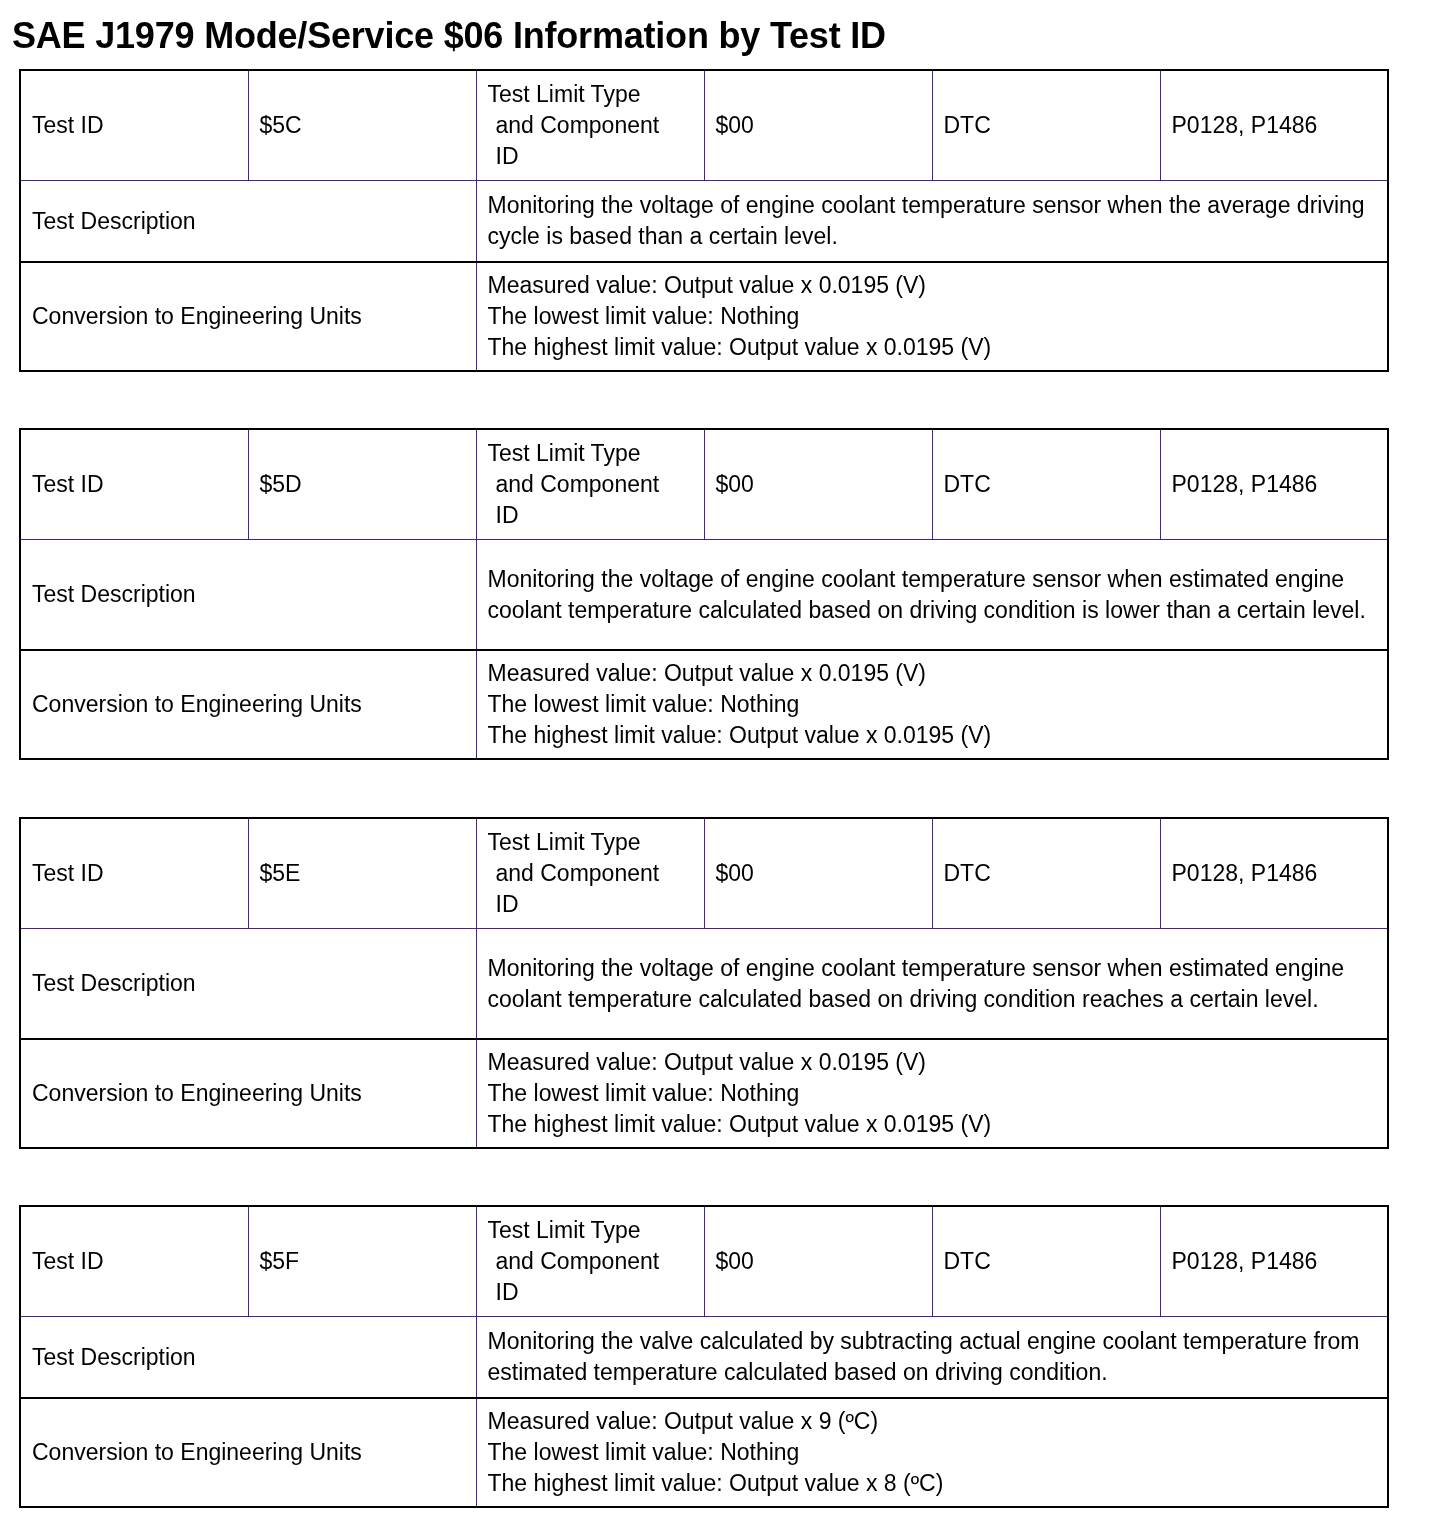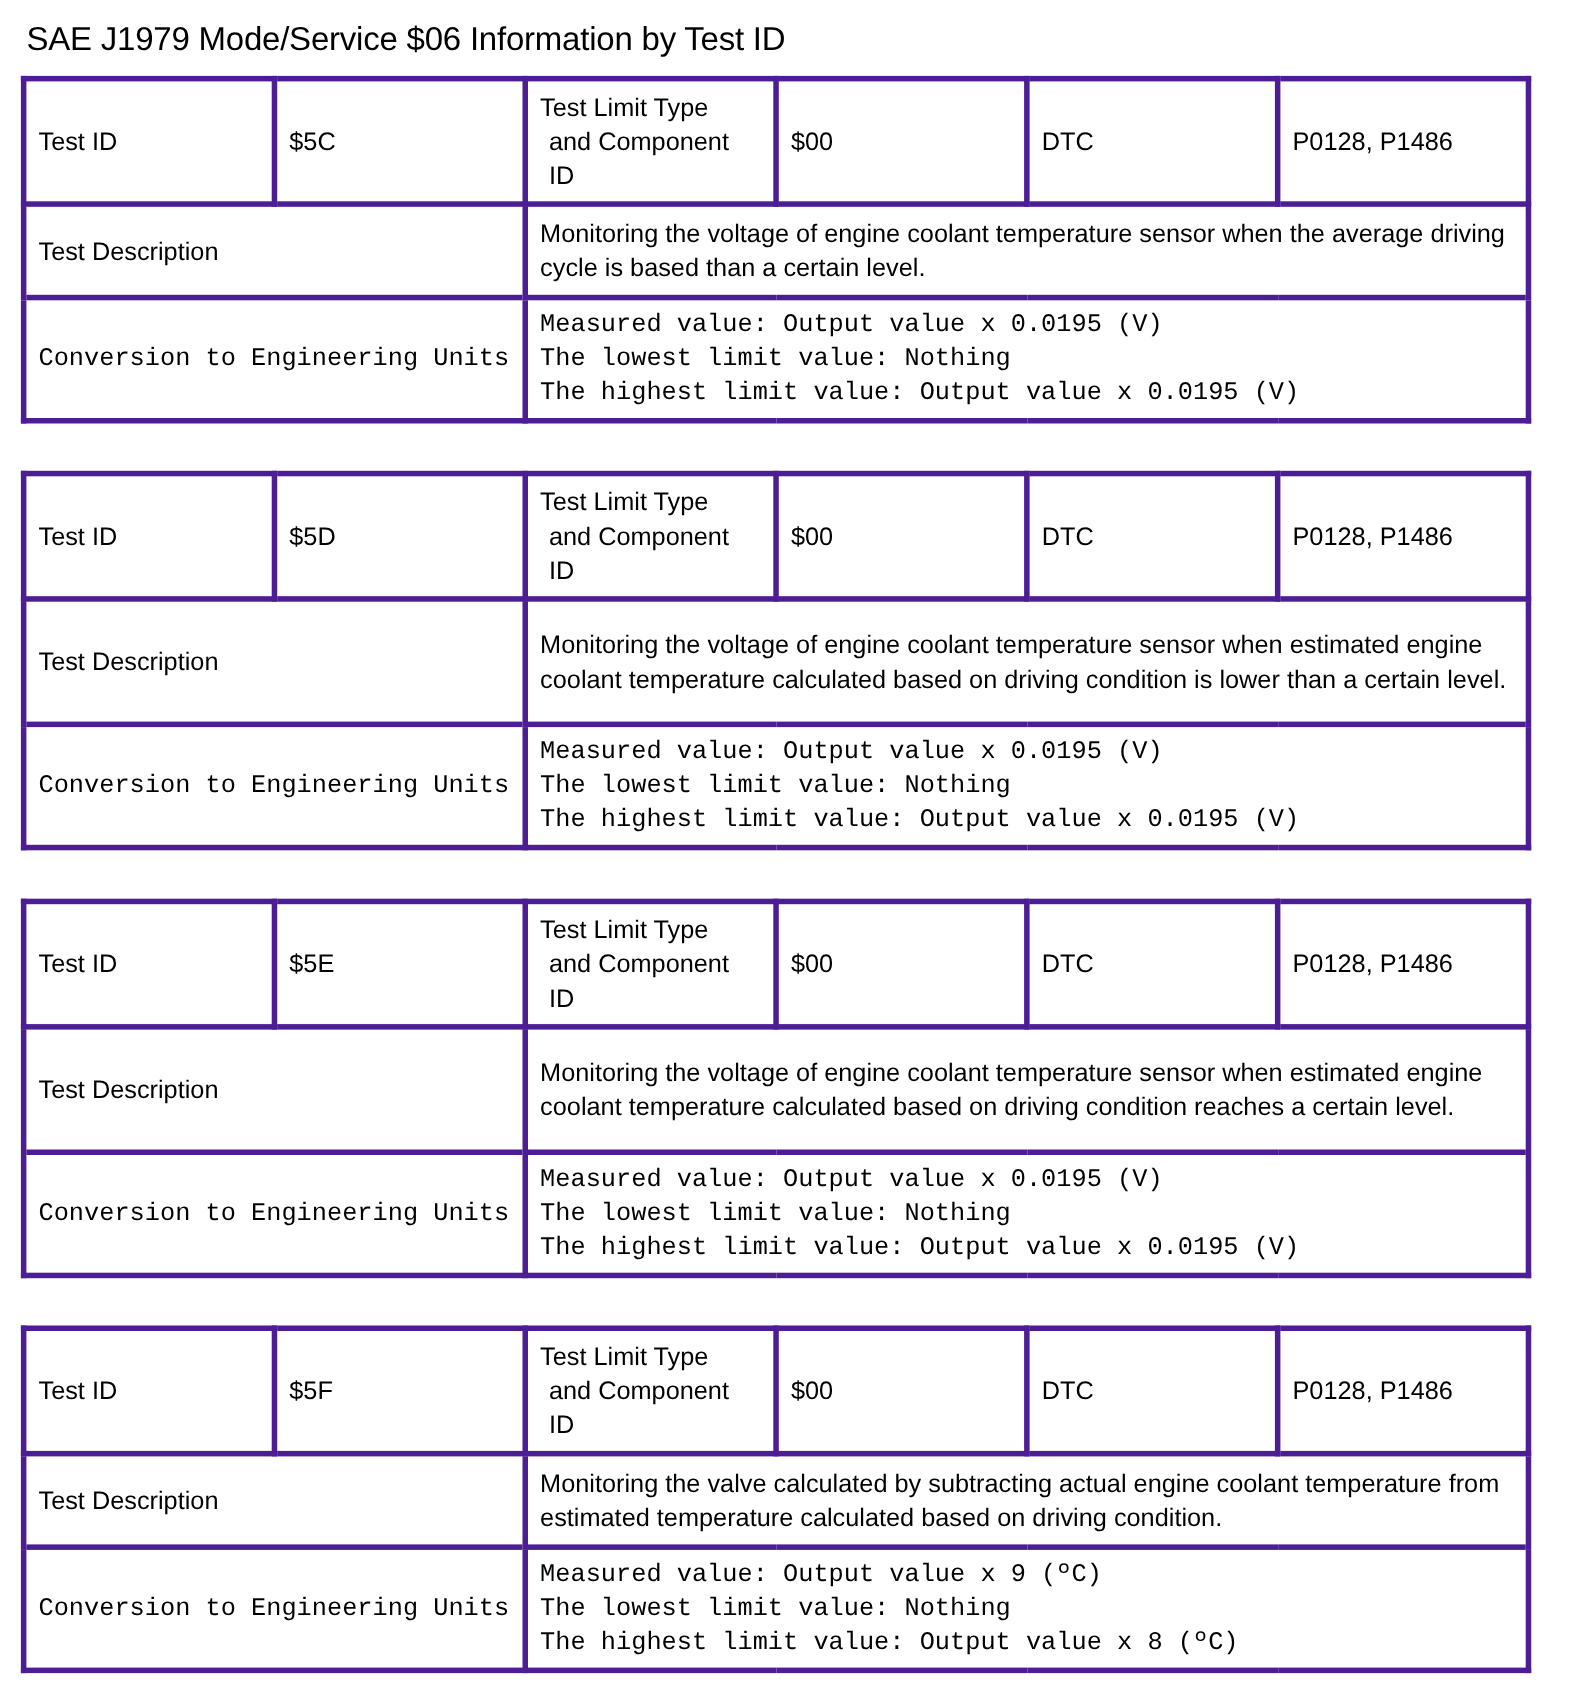--- a/index.html
+++ b/index.html
@@ -1,38 +1,38 @@
 <!DOCTYPE html>
 <html><head>
 <meta charset="utf-8">
 <style>
   html, body { margin: 0; padding: 0; background: #ffffff; }
   body {
     width: 1440px; height: 1536px; position: relative; overflow: hidden;
     font-family: "Liberation Sans", sans-serif; color: #000;
   }
   .page-title {
-    position: absolute; left: 24px; top: 16px;
-    font-size: 30px; font-weight: normal; letter-spacing: -0.2px;
+    position: absolute; left: 12px; top: 16px;
+    font-size: 36px; font-weight: bold; letter-spacing: -0.2px;
     margin: 0; line-height: 40px;
   }
   .tbl {
     position: absolute; left: 19px; width: 1370px;
     border-collapse: collapse; table-layout: fixed;
     border: 2px solid #000;
     font-size: 23px; line-height: 31px;
   }
   .tbl col { width: 228px; }
   .tbl td {
-    border: 5px solid #4c1d95; vertical-align: middle;
+    border: 1px solid #4c1d95; vertical-align: middle;
     padding: 0 10px 0 11px; overflow: hidden;
   }
   .tbl tr.r-head td { height: 109px; }
   .tbl tr.r-desc td { border-bottom: 2px solid #000; }
-  .tbl tr.r-conv td { height: 107px; font-family: Liberation Mono, monospace; }
+  .tbl tr.r-conv td { height: 107px; }
   .line { display: block; white-space: nowrap; }
   .wrap { white-space: normal; }
   .indent { padding-left: 8px; }
 </style>
 </head>
 <body>
 
 <h1 class="page-title">SAE J1979 Mode/Service $06 Information by Test ID</h1>
 
 <table class="tbl" style="top:69px;">

